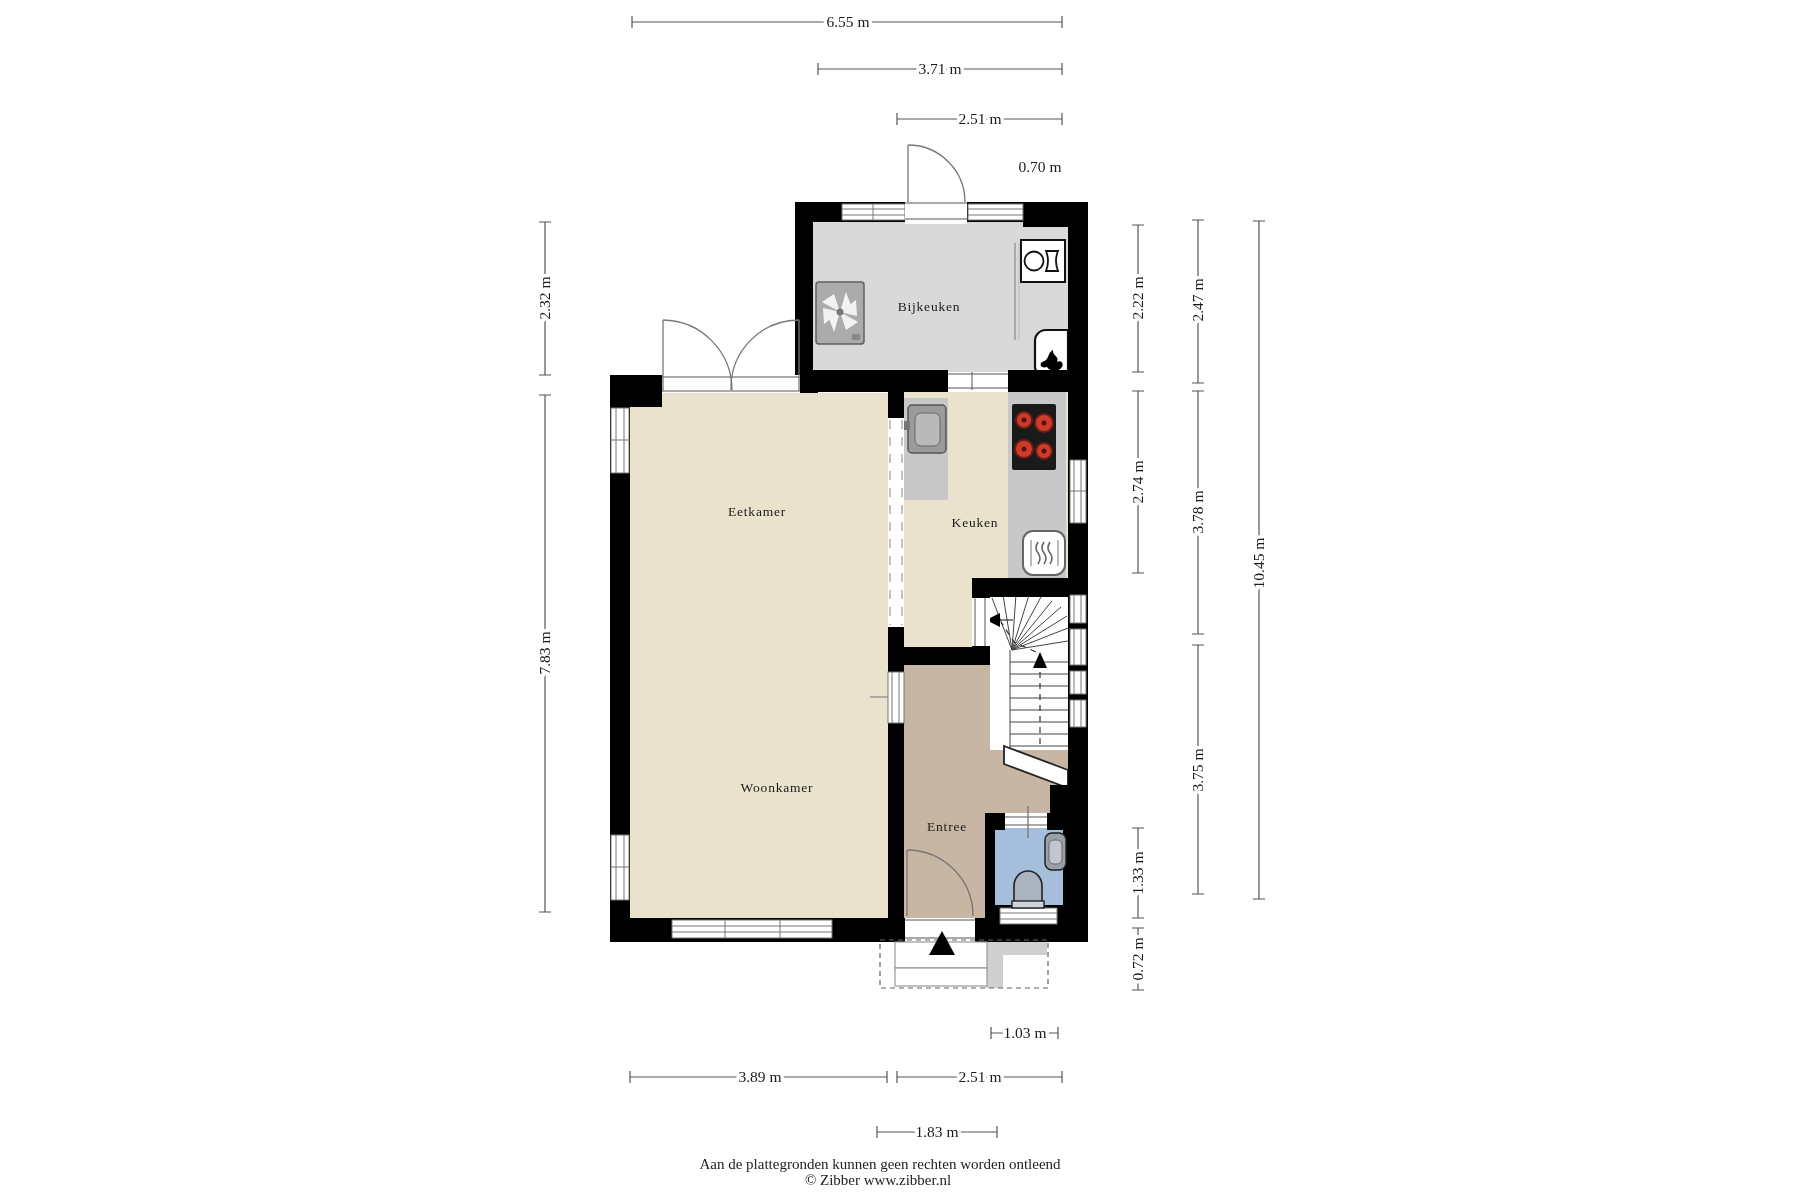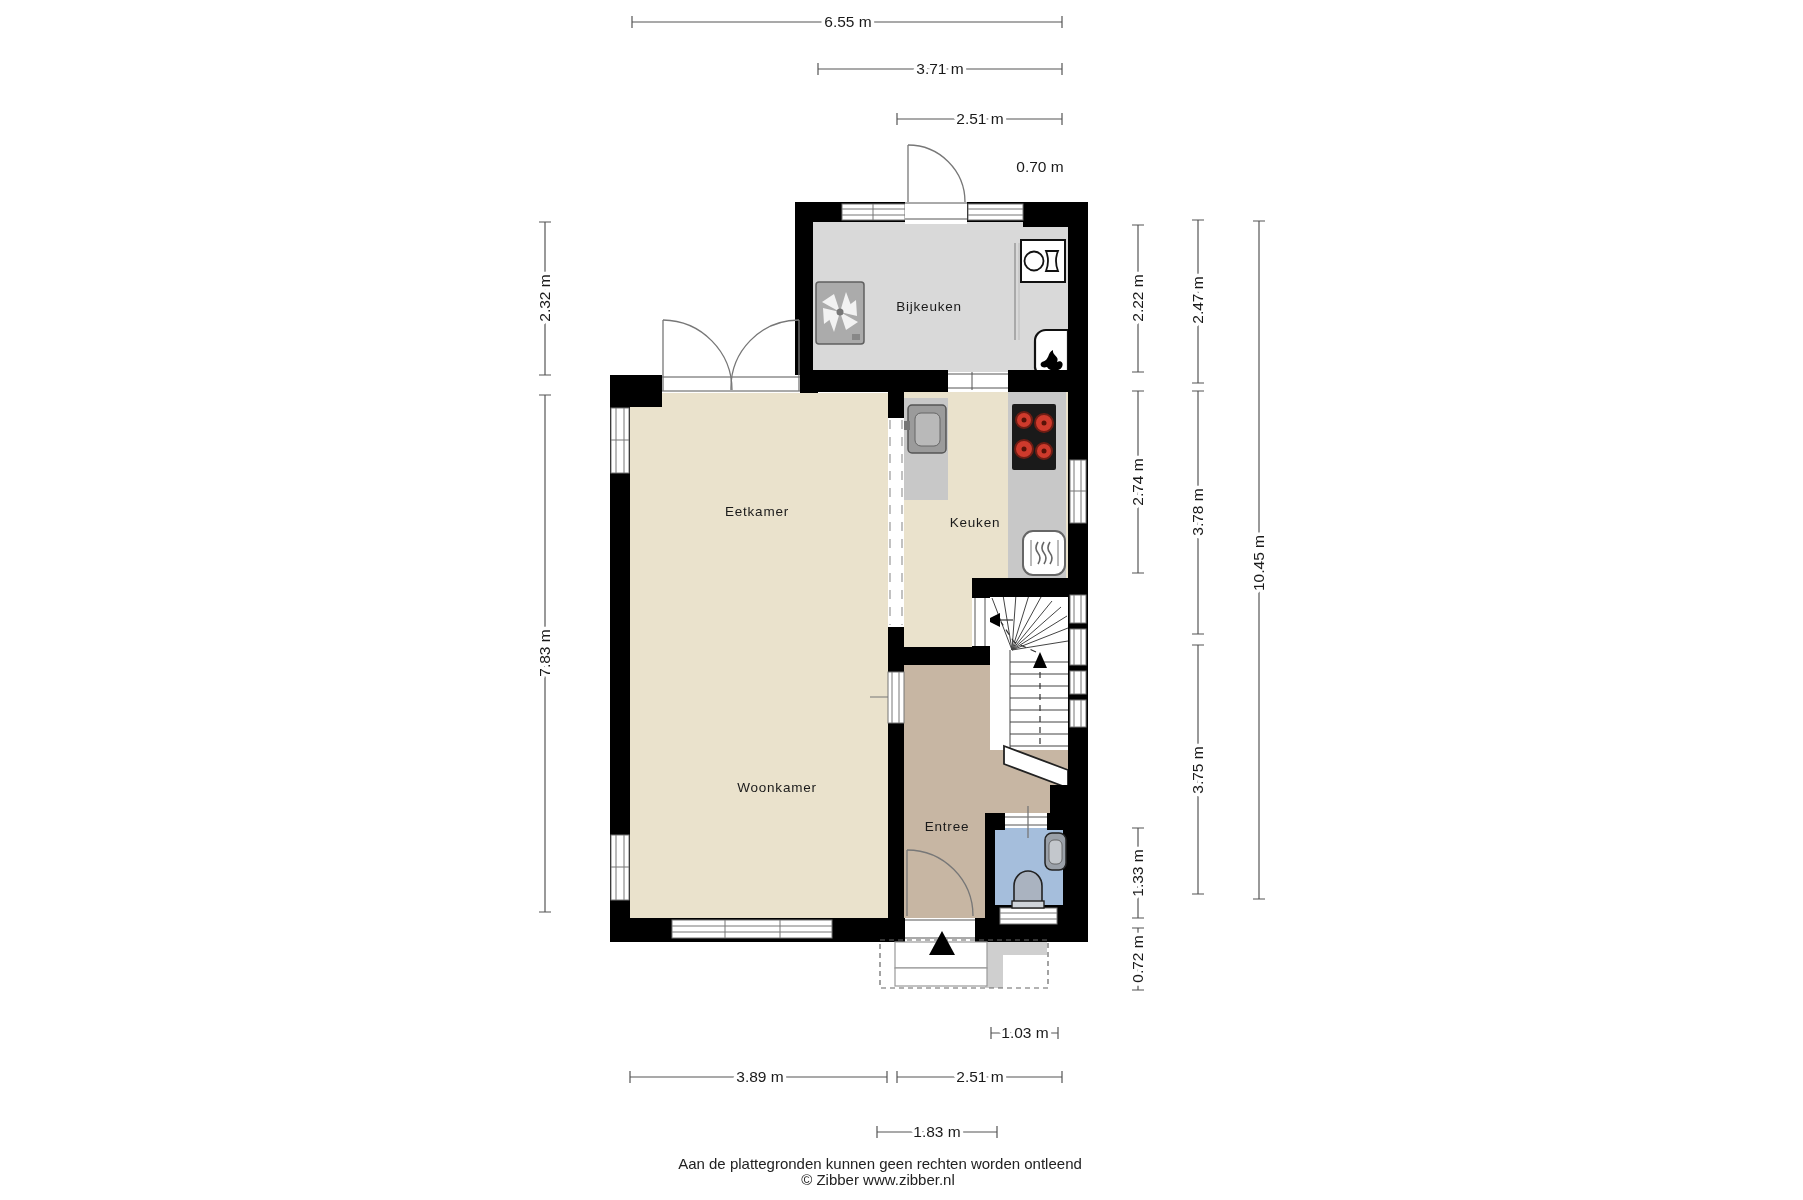--- a/index.html
+++ b/index.html
@@ -1,17 +1,17 @@
 <!DOCTYPE html>
 <html><head>
 <meta charset="utf-8">
 <style>
   html,body{margin:0;padding:0;background:#fff;}
   #stage{position:relative;width:1803px;height:1200px;background:#fff;overflow:hidden;
-         font-family:Liberation Sans, sans-serif;}
+         font-family:Liberation Serif, serif;}
   svg{position:absolute;left:0;top:0;}
   .wall{stroke:none;}
   .win{fill:#fff;stroke:#777;stroke-width:1;}
   .winline{stroke:#777;stroke-width:1;fill:none;}
   .opening{fill:#fff;}
   .openline{stroke:#555;stroke-width:1;fill:none;}
   .arc{fill:none;stroke:#777;stroke-width:1.3;}
   .leaf{stroke:#777;stroke-width:1.3;fill:none;}
   .dimline{stroke:#555;stroke-width:1.2;fill:none;}
   .dimtext{font-size:15.5px;fill:#1a1a1a;text-anchor:middle;

